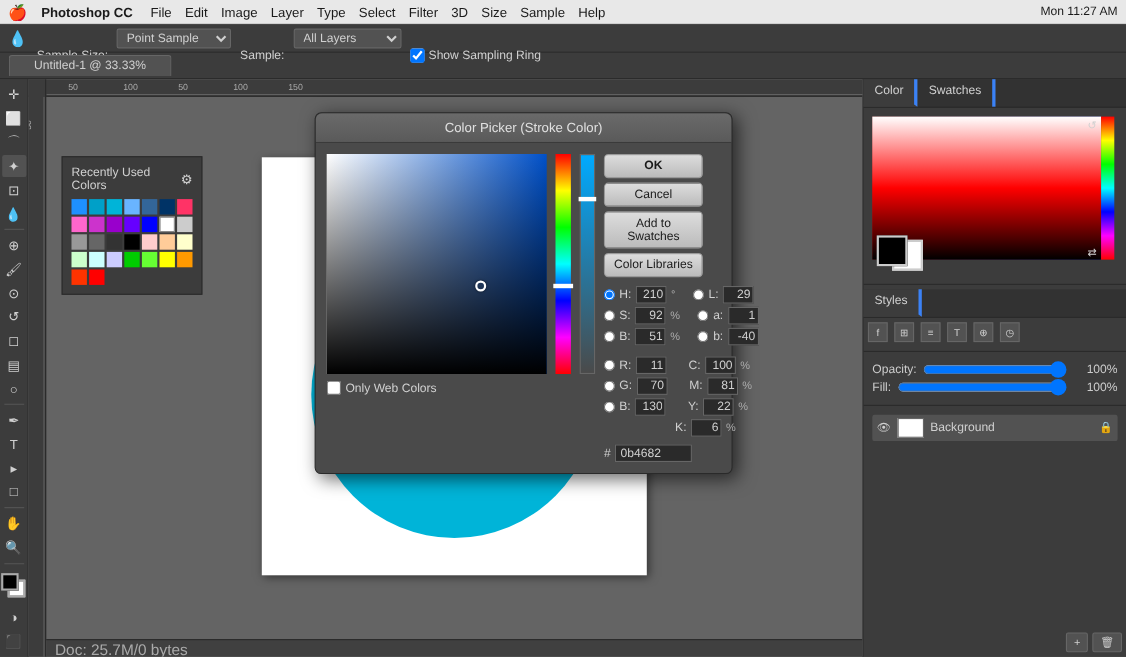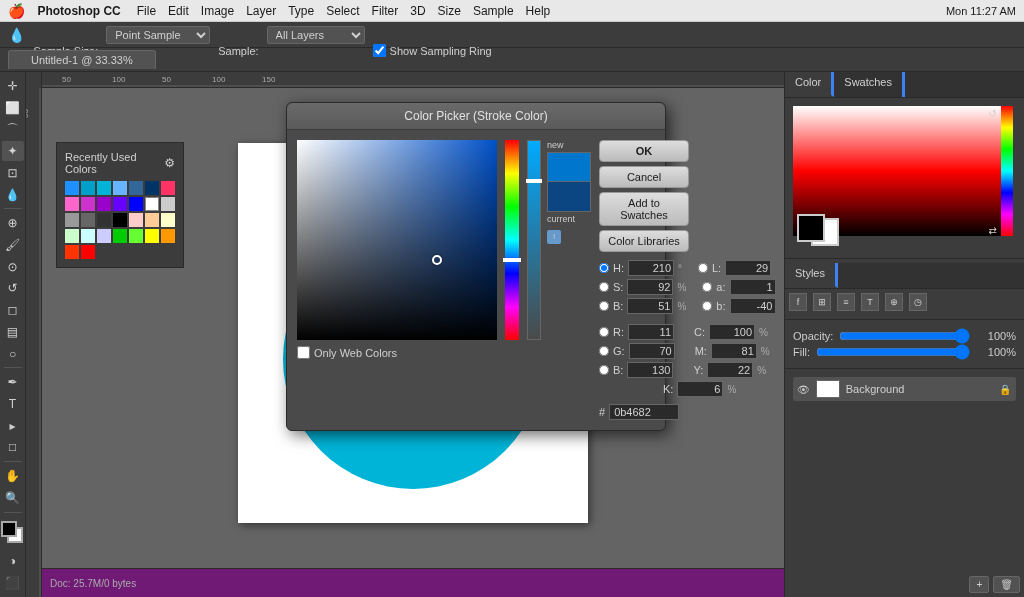--- a/index.html
+++ b/index.html
@@ -90,24 +90,24 @@
     .document-canvas {
       width: 350px; height: 380px; background: #fff;
       position: relative; box-shadow: 2px 2px 8px rgba(0,0,0,0.5);
     }
     .circle-shape {
       width: 260px; height: 260px; border-radius: 50%;
       background: #00b4d8; position: absolute;
       top: 50%; left: 50%; transform: translate(-50%, -40%);
     }
     .status-bar {
-      position: absolute; bottom: 0; left: 16px; right: 0; height: 29px;
-      background: #701a75; border-top: 1px solid #2a2a2a;
+      position: absolute; bottom: 0; left: 16px; right: 0; height: 16px;
+      background: #404040; border-top: 1px solid #2a2a2a;
       display: flex; align-items: center; padding: 0 8px;
-      font-size: 10px; color: #aaa;
+      font-size: 14px; color: #aaa;
     }
 
     
     .color-picker-overlay {
       position: absolute; top: 0; left: 0; right: 0; bottom: 0;
       pointer-events: none; z-index: 10;
     }
     .color-picker-dialog {
       position: absolute; top: 30px; left: 260px;
       width: 380px; background: #4a4a4a;
@@ -160,21 +160,21 @@
       font-size: 11px; cursor: pointer; text-align: center;
     }
     .dialog-btn.ok { font-weight: bold; }
 
     
     .color-values { display: flex; flex-direction: column; gap: 3px; margin-top: 4px; }
     .cv-row { display: flex; align-items: center; gap: 4px; }
     .cv-radio { width: 10px; height: 10px; }
     .cv-label { width: 14px; font-size: 11px; color: #d0d0d0; text-align: right; }
     .cv-input {
-      width: 46px; height: 16px; background: #2a2a2a; border: 1px solid #666;
+      width: 28px; height: 16px; background: #2a2a2a; border: 1px solid #666;
       color: #d0d0d0; font-size: 11px; padding: 0 2px; text-align: right;
     }
     .cv-unit { font-size: 10px; color: #aaa; width: 12px; }
     .cv-sep { width: 1px; height: 12px; background: #555; margin: 0 4px; }
 
     
     .hex-row { display: flex; align-items: center; gap: 4px; margin-top: 4px; }
     .hex-label { font-size: 11px; color: #d0d0d0; }
     .hex-input {
       width: 70px; height: 16px; background: #2a2a2a; border: 1px solid #666;
@@ -399,28 +399,20 @@
                   <div class="hue-marker"></div>
                 </div>
               </div>
 
               <div style="position:relative;">
                 <div class="opacity-strip">
                   <div style="position:absolute; left:-2px; right:-2px; height:3px; border:2px solid #fff; top:20%; transform:translateY(-50%);"></div>
                 </div>
               </div>
 
-              <div style="display:flex; flex-direction:column; margin-left:2px;">
-                <div style="font-size:9px; color:#ccc; margin-bottom:2px;">new</div>
-                <div style="width:44px; height:30px; background:#0077cc; border:1px solid #666;"></div>
-                <div style="width:44px; height:30px; background:#0b4682; border:1px solid #666; border-top:none;"></div>
-                <div style="font-size:9px; color:#ccc; margin-top:2px;">current</div>
-
-                <div style="width:14px; height:14px; background:#6699cc; border-radius:2px; margin-top:6px; font-size:8px; text-align:center; line-height:14px;">!</div>
-              </div>
             </div>
 
             <div class="only-web">
               <input type="checkbox" style="">
               <span>Only Web Colors</span>
             </div>
           </div>
 
           <div class="dialog-right">
 

